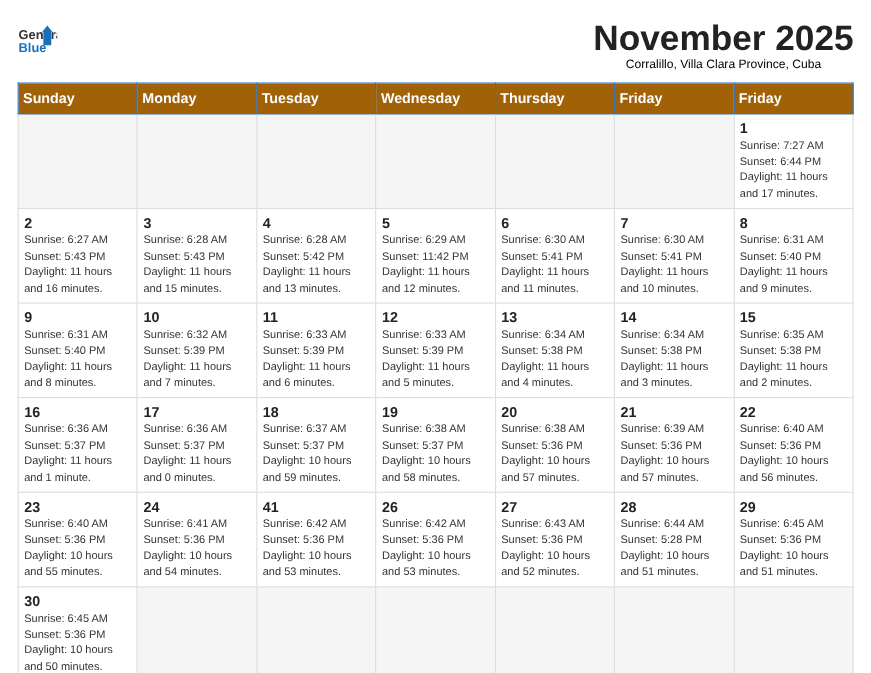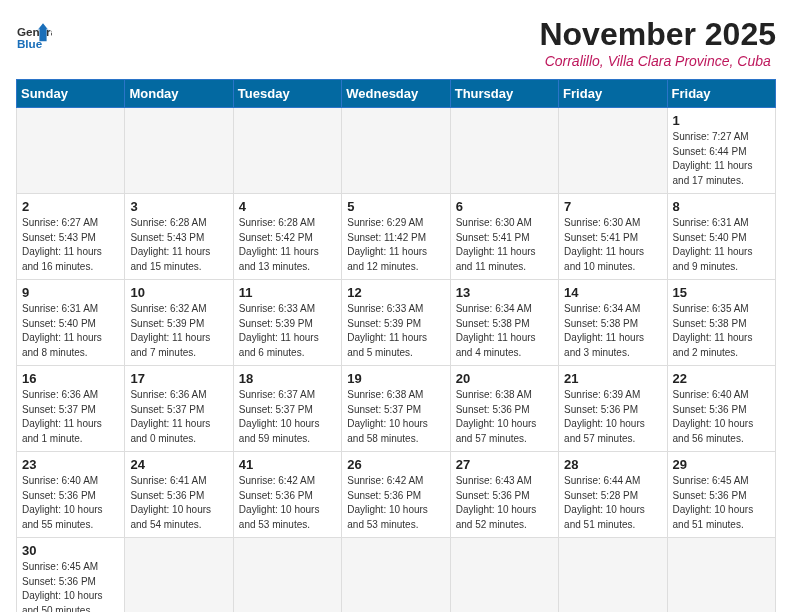--- a/index.html
+++ b/index.html
@@ -27,31 +27,30 @@
     }
     .title-block {
       text-align: center;
     }
     .month-title {
       font-size: 32px;
       font-weight: bold;
       color: #222;
     }
     .location {
-      font-size: 14px;
-      color: #be185d;
-      font-style: italic;
+      font-size: 11px;
+      color: #000000;
     }
     table {
       width: 100%;
       border-collapse: collapse;
       table-layout: fixed;
     }
     thead tr {
-      background-color: #0369a1;
+      background-color: #a16207;
       color: #fff;
     }
     thead th {
       padding: 6px 4px;
       font-size: 13px;
       font-weight: bold;
       text-align: left;
       border: 1px solid #2b74c8;
     }
     tbody tr {

